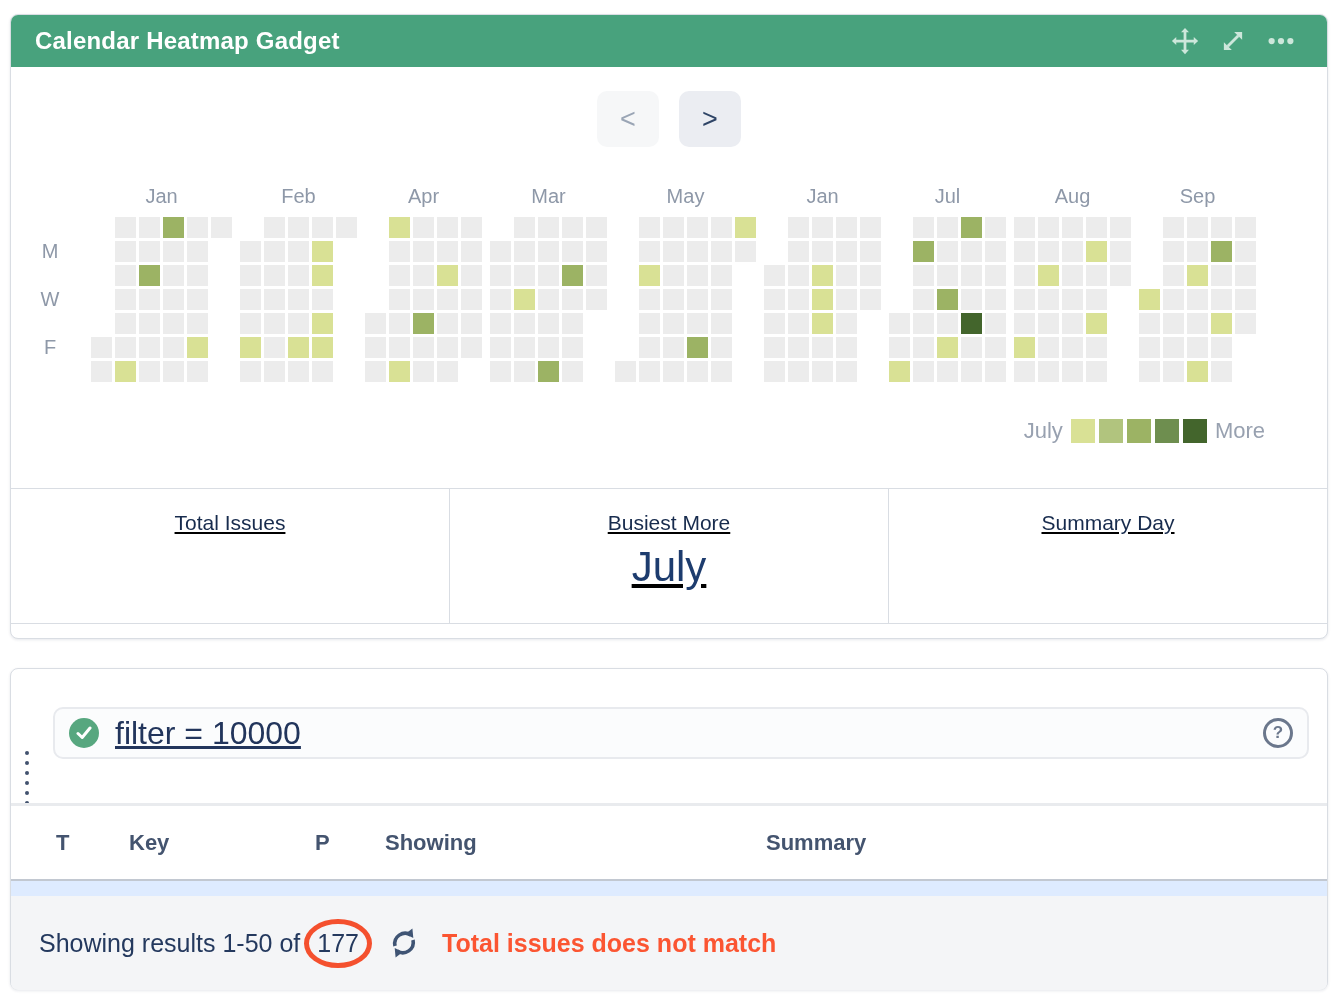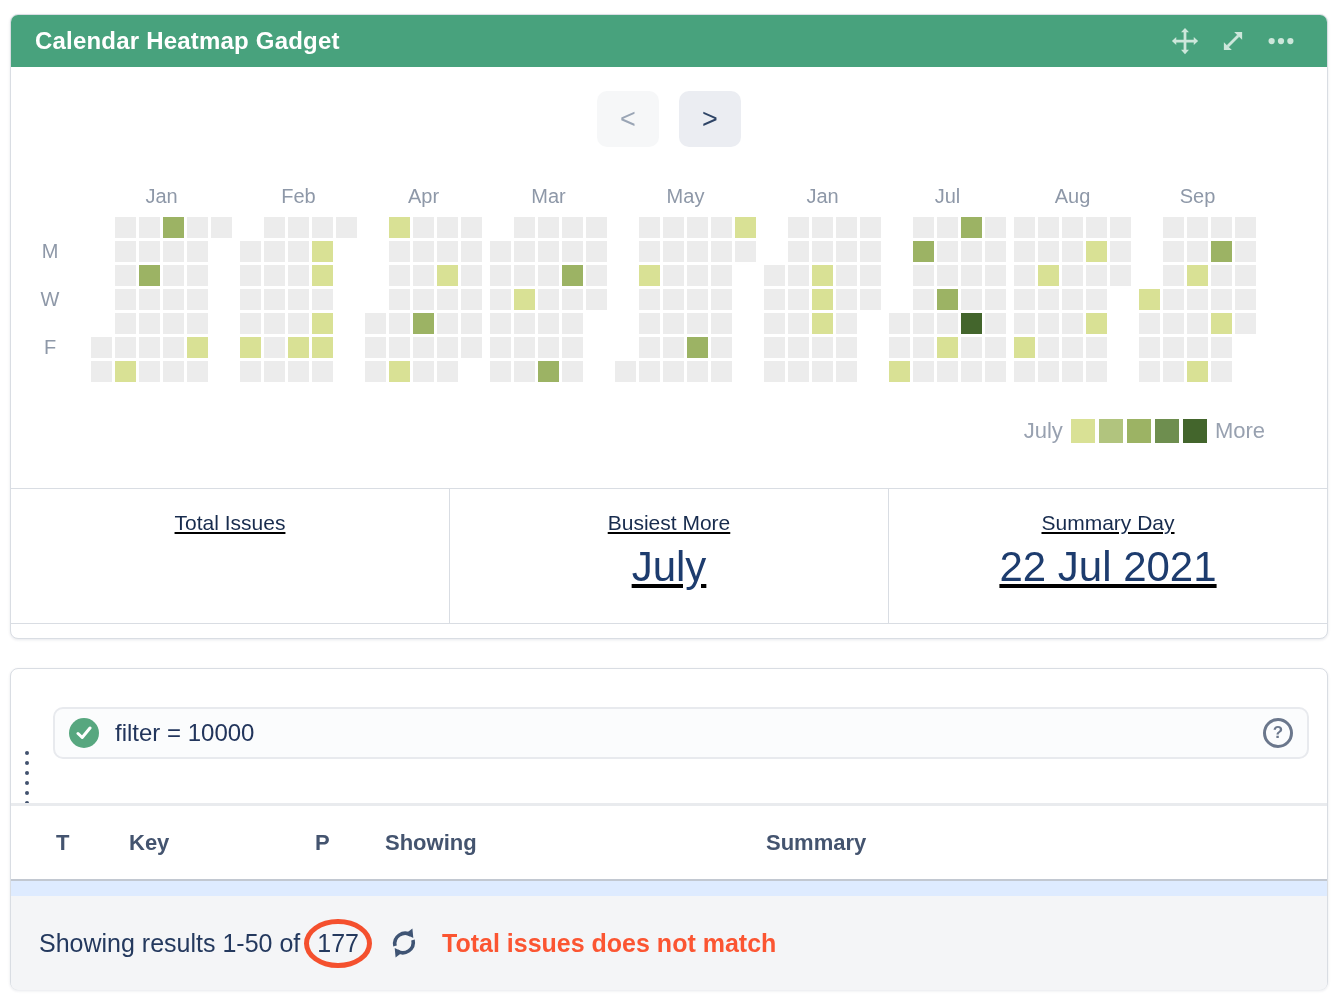--- a/index.html
+++ b/index.html
@@ -63,21 +63,21 @@
 
   
   .drag-handle{position:absolute;left:14px;top:82px;display:flex;flex-direction:column;gap:6px;cursor:grab;}
   .drag-dot{width:4px;height:4px;border-radius:50%;background:#42526e;}
 
   .filter-bar{position:absolute;left:42px;top:38px;width:1256px;height:52px;box-sizing:border-box;
     border:2px solid #e8eaee;background:#fbfcfd;border-radius:10px;
     display:flex;align-items:center;padding:0 14px;}
   .check-icon{width:30px;height:30px;border-radius:50%;background:#57a77f;
     display:flex;align-items:center;justify-content:center;flex:none;}
-  .filter-text{margin-left:16px;font-size:24px;color:#22355c;}
+  .filter-text{margin-left:16px;font-size:32px;color:#22355c;text-decoration:underline;}
   .help-icon{margin-left:auto;width:24px;height:24px;border-radius:50%;border:3px solid #6b778c;
     color:#6b778c;font-weight:bold;font-size:17px;display:flex;align-items:center;justify-content:center;cursor:pointer;}
 
   .split-divider{position:absolute;top:134px;left:0;width:100%;height:3px;background:#e9ebee;}
 
   .table-header{position:absolute;top:137px;left:0;width:100%;height:73px;}
   .th{position:absolute;top:24px;font-size:22px;font-weight:bold;color:#44546f;cursor:pointer;}
   .th-t{left:45px;} .th-key{left:118px;} .th-p{left:304px;} .th-created{left:374px;} .th-summary{left:755px;}
 
   .header-rule{position:absolute;top:210px;left:0;width:100%;height:2px;background:#c2c8d1;}
@@ -585,21 +585,20 @@
   <div class="stats">
     <div class="stat">
       <div class="stat-label">Total Issues</div>
     </div>
     <div class="stat">
       <div class="stat-label">Busiest More</div>
       <div class="stat-value">July</div>
     </div>
     <div class="stat">
       <div class="stat-label">Summary Day</div>
-      <div class="stat-value">22 Jul 2021</div>
     </div>
   </div>
 </div>
 
 <div class="panel" id="issues">
 
   <div class="drag-handle">
     <span class="drag-dot"></span>
       <span class="drag-dot"></span>
       <span class="drag-dot"></span>

